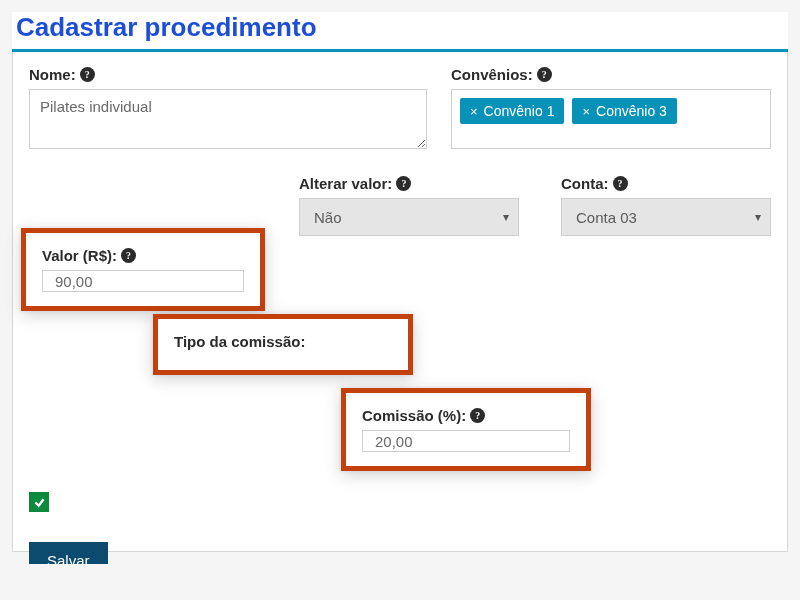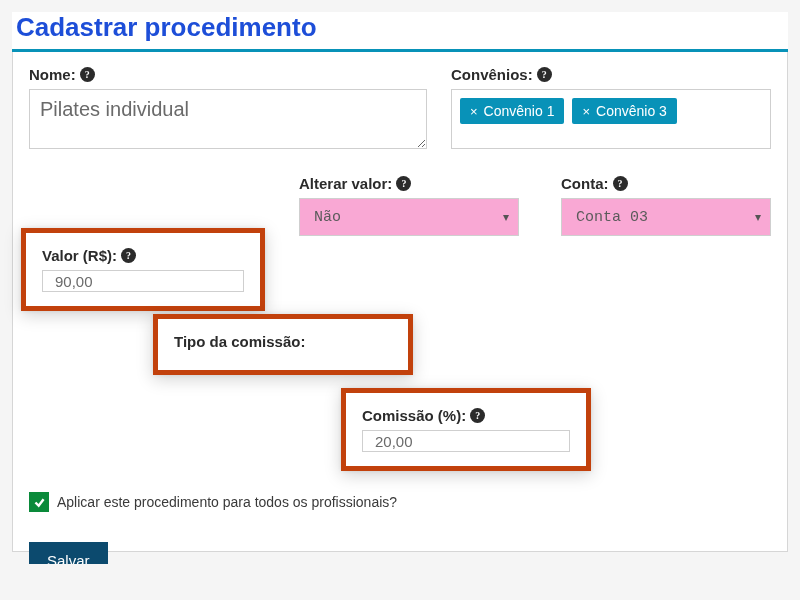--- a/index.html
+++ b/index.html
@@ -54,21 +54,21 @@
     display: inline-flex;
     align-items: center;
     justify-content: center;
     font-family: Georgia, serif;
   }
   textarea.nome {
     width: 100%;
     height: 60px;
     border: 1px solid #cfcfcf;
     padding: 8px 10px;
-    font-size: 20px;
+    font-size: 15px;
     color: #6a6a6a;
     resize: both;
     font-family: inherit;
   }
   .conv-box {
     border: 1px solid #cfcfcf;
     min-height: 60px;
     padding: 8px;
     display: flex;
     gap: 8px;
@@ -100,24 +100,24 @@
     font-family: inherit;
   }
   .select-wrap { position: relative; width: 100%; }
   .select {
     width: 100%;
     height: 38px;
     border: 1px solid #cfcfcf;
     padding: 0 28px 0 14px;
     font-size: 15px;
     color: #5b5b5b;
-    background: #f9a8d4;
+    background: #e5e5e5;
     appearance: none;
     -webkit-appearance: none;
-    font-family: Liberation Mono, monospace;
+    font-family: Liberation Sans, sans-serif;
     cursor: pointer;
   }
   .select-wrap::after {
     content: "▾";
     position: absolute;
     right: 10px;
     top: 50%;
     transform: translateY(-52%);
     font-size: 12px;
     color: #555;
@@ -256,19 +256,18 @@
       </div>
       <input class="text" value="20,00" style="">
     </div>
 
     <div class="check-row">
       <div class="checkbox">
         <svg viewBox="0 0 16 16">
             <polyline points="3,8 7,12 13,4"></polyline>
           </svg>
       </div>
-      <span>Aplicar este procedimento para todos os profissionais?</span>
     </div>
 
     <button class="btn-save">Salvar</button>
 
   </div>
 </div>
 
 </body></html>

